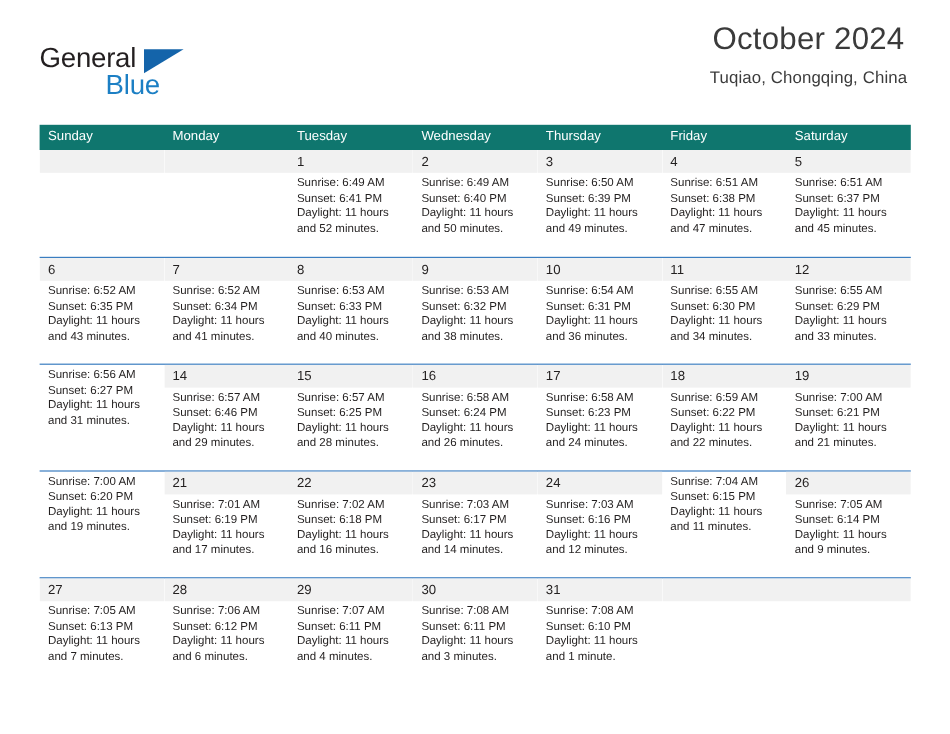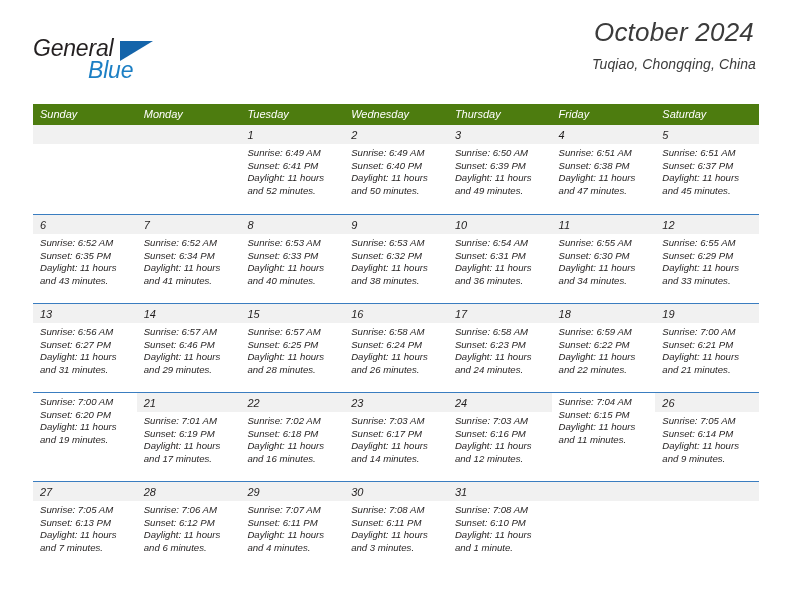--- a/index.html
+++ b/index.html
@@ -12,21 +12,20 @@
     background: #ffffff;
     font-family: "Liberation Sans", sans-serif;
     color: #221f1f;
     overflow: hidden;
   }
   .page {
     position: relative;
     width: 792px;
     height: 612px;
     box-sizing: border-box;
-    font-style: italic;
   }
 
   
   .header {
     position: absolute;
     left: 0;
     top: 0;
     width: 792px;
     height: 104px;
   }
@@ -93,21 +92,21 @@
   .calendar {
     position: absolute;
     left: 33px;
     top: 104px;
     width: 726px;
   }
   .weekday-row {
     display: flex;
     width: 726px;
     height: 21px;
-    background: #4d7c0f;
+    background: #0f766e;
   }
   .weekday {
     flex: 1 1 0;
     color: #ffffff;
     font-size: 11px;
     line-height: 21px;
     padding-left: 7px;
     box-sizing: border-box;
     overflow: hidden;
     white-space: nowrap;
@@ -295,21 +294,20 @@
             <div class="day-body">
               <div class="day-line">Sunrise: 6:55 AM</div>
               <div class="day-line">Sunset: 6:29 PM</div>
               <div class="day-line">Daylight: 11 hours</div>
               <div class="day-line">and 33 minutes.</div>
             </div>
           </div>
         </div>
         <div class="week-row">
           <div class="day-cell">
-            <div class="day-num-band"><span class="day-num">13</span></div>
             <div class="day-body">
               <div class="day-line">Sunrise: 6:56 AM</div>
               <div class="day-line">Sunset: 6:27 PM</div>
               <div class="day-line">Daylight: 11 hours</div>
               <div class="day-line">and 31 minutes.</div>
             </div>
           </div>
           <div class="day-cell">
             <div class="day-num-band"><span class="day-num">14</span></div>
             <div class="day-body">

